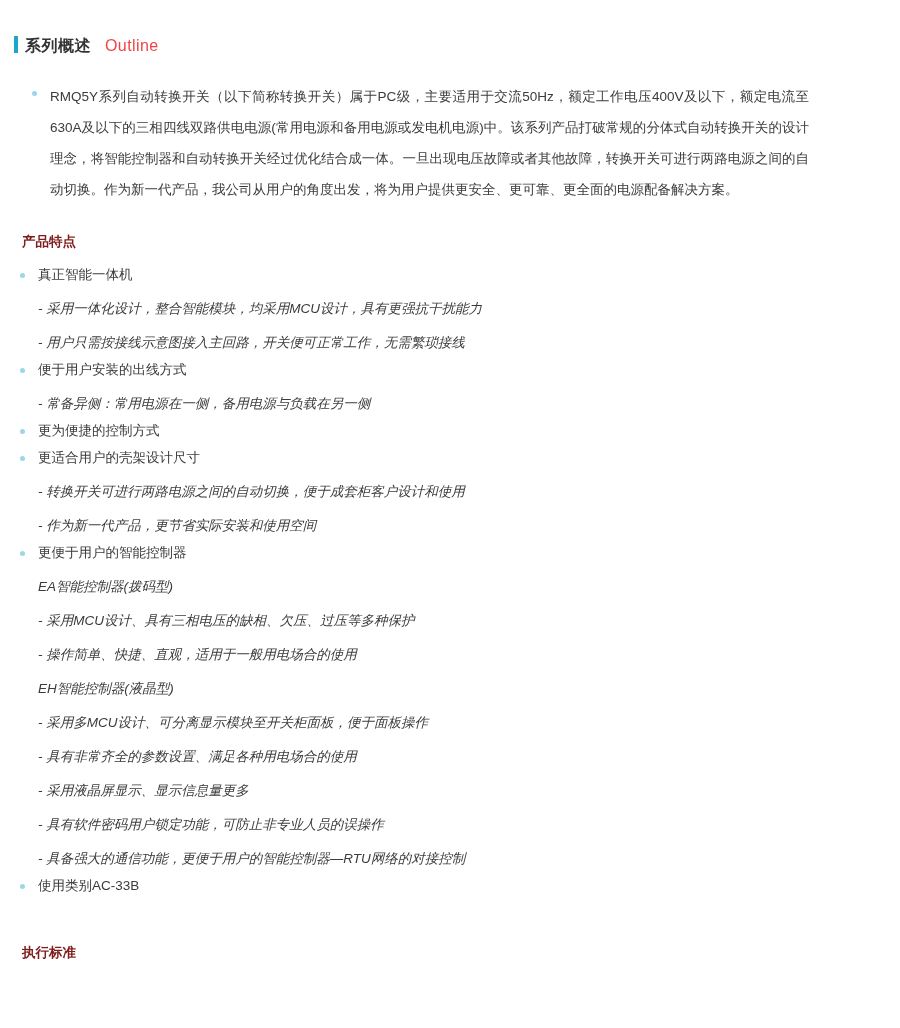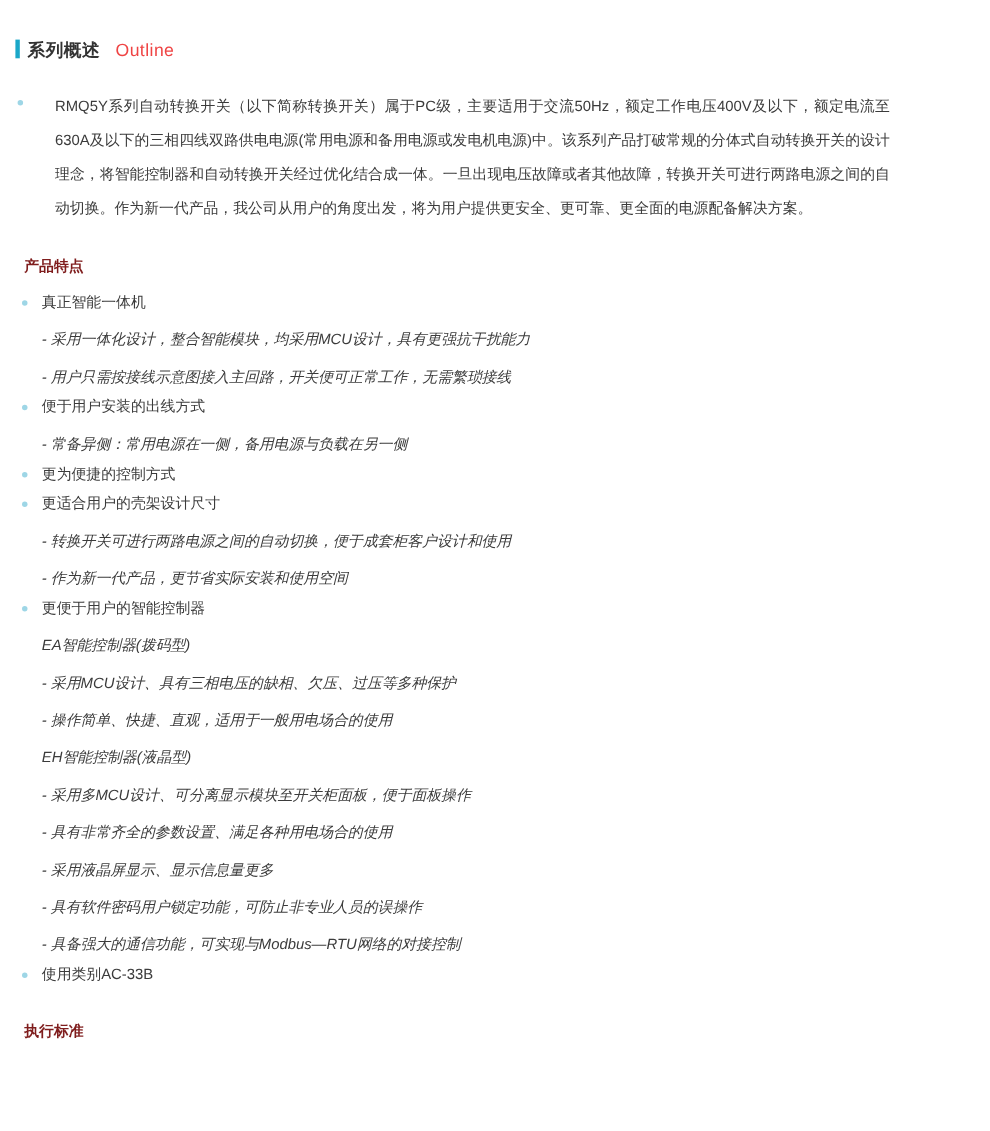--- a/index.html
+++ b/index.html
@@ -45,24 +45,23 @@
     font-size: 16px;
     color: #ef4444;
     margin-left: 14px;
     font-weight: normal;
     letter-spacing: 0.4px;
   }
 
   
   .intro-wrap {
     margin: 24px 0 0 0;
-    padding: 0 55px 0 16px;
+    padding: 0 55px 0 32px;
     display: flex;
     align-items: flex-start;
-    gap: 16px;
   }
   .bullet {
     width: 5px;
     height: 5px;
     border-radius: 50%;
     background: #9ed6e6;
     flex: 0 0 auto;
     margin-right: 13px;
     position: relative;
     top: 10px;
@@ -75,21 +74,21 @@
   }
 
   
   .sub-title {
     font-size: 13.5px;
     font-weight: bold;
     color: #7f1d1d;
     margin: 28px 0 0 22px;
   }
   .sub-title.standards {
-    margin-top: 33px;
+    margin-top: 48px;
   }
 
   
   .feature-list {
     margin: 14px 0 0 0;
     padding: 0;
     list-style: none;
   }
   .feature-item {
     padding: 0 20px 0 20px;
@@ -191,21 +190,21 @@
       </div>
       <ul class="sub-lines">
         <li class="sub-line plain">EA智能控制器(拨码型)</li>
         <li class="sub-line">- 采用MCU设计、具有三相电压的缺相、欠压、过压等多种保护</li>
         <li class="sub-line">- 操作简单、快捷、直观，适用于一般用电场合的使用</li>
         <li class="sub-line plain">EH智能控制器(液晶型)</li>
         <li class="sub-line">- 采用多MCU设计、可分离显示模块至开关柜面板，便于面板操作</li>
         <li class="sub-line">- 具有非常齐全的参数设置、满足各种用电场合的使用</li>
         <li class="sub-line">- 采用液晶屏显示、显示信息量更多</li>
         <li class="sub-line">- 具有软件密码用户锁定功能，可防止非专业人员的误操作</li>
-        <li class="sub-line">- 具备强大的通信功能，可实现与Modbus—RTU网络的对接控制</li>
+        <li class="sub-line">- 具备强大的通信功能，更便于用户的智能控制器—RTU网络的对接控制</li>
       </ul>
     </li>
 
     <li class="feature-item">
       <div class="feature-head">
         <span class="bullet"></span>
         <span class="feature-head-text">使用类别AC-33B</span>
       </div>
     </li>
 

